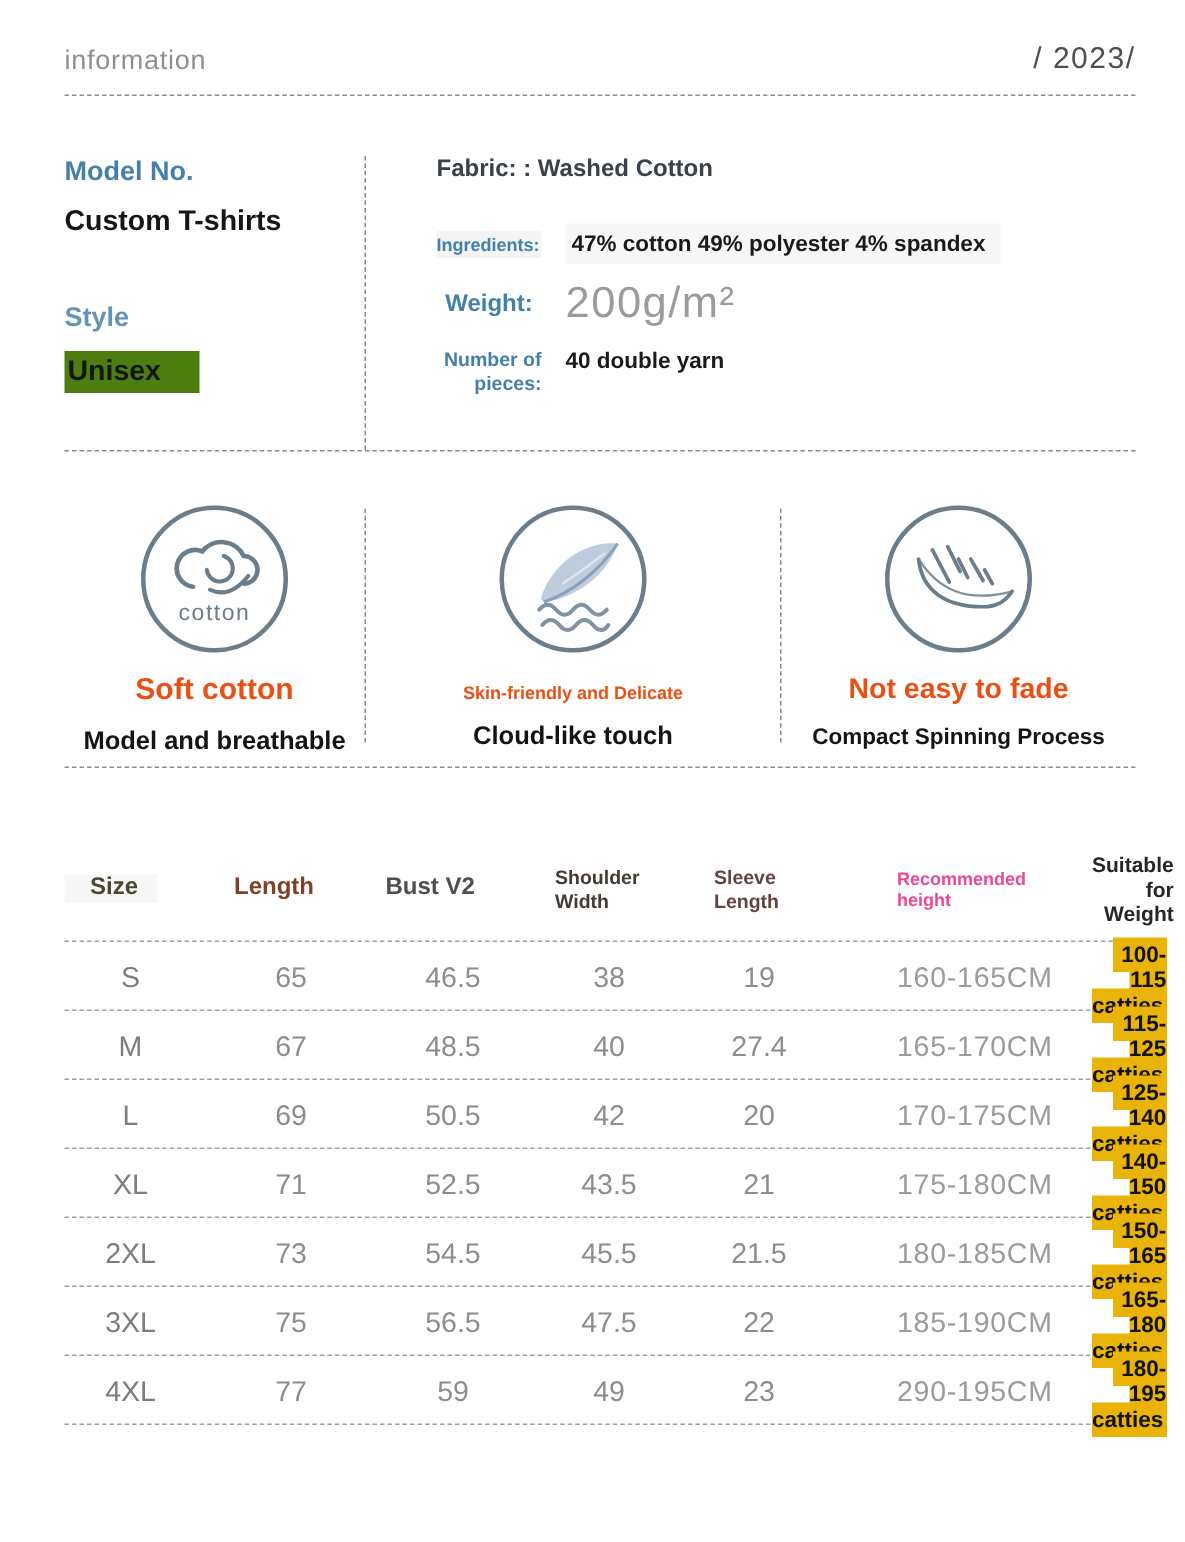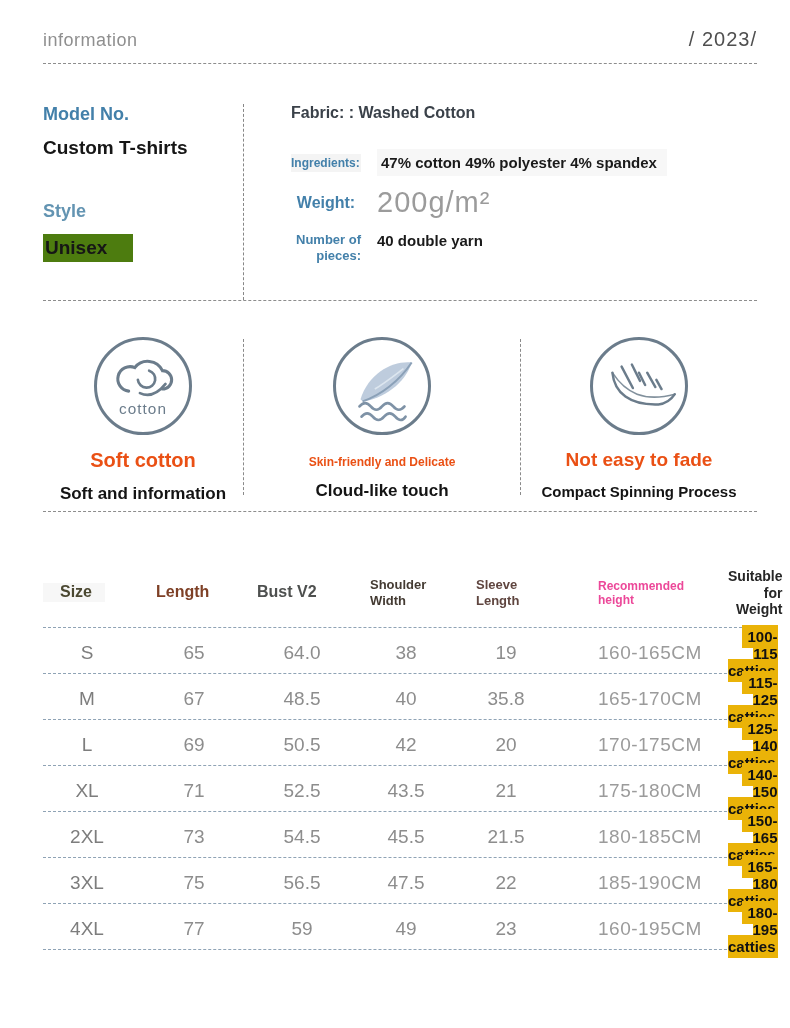--- a/index.html
+++ b/index.html
@@ -134,21 +134,21 @@
         <svg width="88" height="88" viewBox="0 0 86 86">
           <g fill="none" stroke="#6b7c8b" stroke-width="3" stroke-linecap="round">
             <path d="M29 48 a12 12 0 1 1 6 -23 a16 16 0 0 1 27 3 a9 9 0 1 1 0 18"></path>
             <path d="M49 28 a8.5 8.5 0 1 1 -11 9" stroke-width="2.6"></path>
             <path d="M40 50 q13 6 25 -9" stroke-width="2.6"></path>
           </g>
           <text x="43" y="70" text-anchor="middle" font-size="15" fill="#6b7c8b" letter-spacing="1">cotton</text>
         </svg>
       </div>
       <div class="ftitle t1">Soft cotton</div>
-      <div class="fsub s1">Soft and information</div>
+      <div class="fsub s1">Model and breathable</div>
     </div>
 
     <div class="fdiv"></div>
 
     <div class="fcol c2">
       <div class="circle">
         <svg width="88" height="88" viewBox="0 0 86 86">
           <path d="M22 56 C30 30 54 18 72 20 C66 40 44 56 24 58 Z" fill="#b7c7d9" opacity="0.9"></path>
           <path d="M24 58 C42 52 60 38 72 20" fill="none" stroke="#8ba1b8" stroke-width="2"></path>
           <path d="M36 46 C46 40 56 32 64 26" fill="none" stroke="#dde6ef" stroke-width="1.6"></path>
@@ -192,32 +192,32 @@
       <div class="h h2">Bust V2</div>
       <div class="h h3">Shoulder Width</div>
       <div class="h h4">Sleeve Length</div>
       <div class="h h5">Recommended height</div>
       <div class="h h6">Suitable for Weight</div>
     </div>
 
     <div class="trow">
       <div class="td size">S</div>
       <div class="td">65</div>
-      <div class="td">64.0</div>
+      <div class="td">46.5</div>
       <div class="td">38</div>
       <div class="td">19</div>
       <div class="td cm">160-165CM</div>
       <div class="td wt"><span>100-115 catties</span></div>
     </div>
     <div class="trow">
       <div class="td size">M</div>
       <div class="td">67</div>
       <div class="td">48.5</div>
       <div class="td">40</div>
-      <div class="td">35.8</div>
+      <div class="td">27.4</div>
       <div class="td cm">165-170CM</div>
       <div class="td wt"><span>115-125 catties</span></div>
     </div>
     <div class="trow">
       <div class="td size">L</div>
       <div class="td">69</div>
       <div class="td">50.5</div>
       <div class="td">42</div>
       <div class="td">20</div>
       <div class="td cm">170-175CM</div>
@@ -249,17 +249,17 @@
       <div class="td">22</div>
       <div class="td cm">185-190CM</div>
       <div class="td wt"><span>165-180 catties</span></div>
     </div>
     <div class="trow">
       <div class="td size">4XL</div>
       <div class="td">77</div>
       <div class="td">59</div>
       <div class="td">49</div>
       <div class="td">23</div>
-      <div class="td cm">160-195CM</div>
+      <div class="td cm">290-195CM</div>
       <div class="td wt"><span>180-195 catties</span></div>
     </div>
   </div>
 </div>
 
 </body></html>

